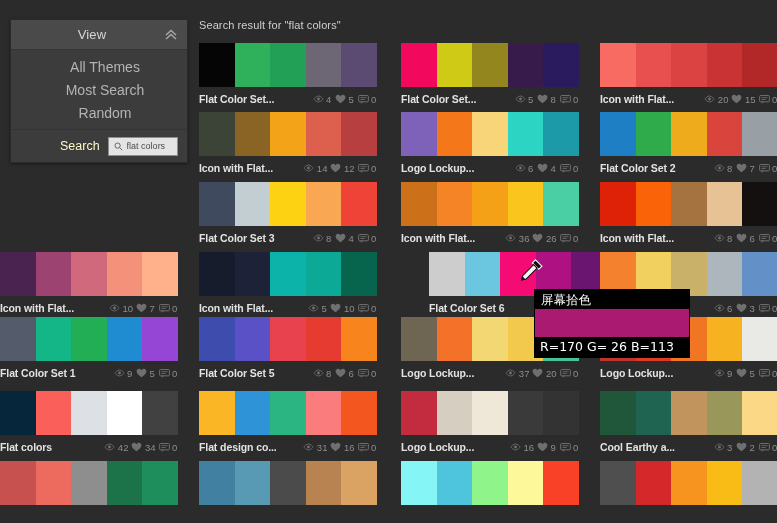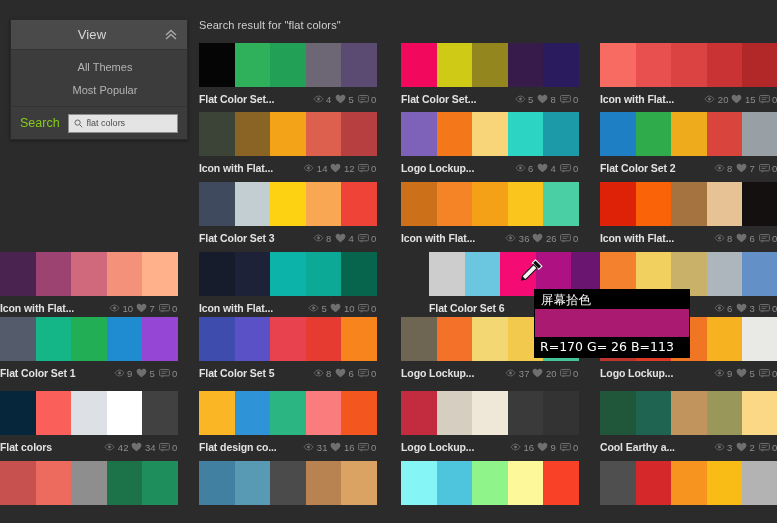--- a/index.html
+++ b/index.html
@@ -35,34 +35,34 @@
   .panel-title {
     color: #d6d6d6;
     font-size: 13px;
     letter-spacing: .2px;
     flex: 1;
   }
   .collapse-icon { width: 16px; height: 16px; opacity: .75; }
   .panel-body { background: #3c3c3c; padding: 6px 0 4px 0; }
   .menu-item {
     color: #b4b4b4;
-    font-size: 11px;
+    font-size: 14px;
     padding: 5px 16px 5px 28px;
     cursor: default;
     line-height: 13px;
   }
   .panel-foot {
     background: #3c3c3c;
     border-top: 1px solid #343434;
     height: 33px;
     display: flex; align-items: center;
     padding: 0 9px;
     gap: 8px;
   }
-  .search-label { color: #84cc16; font-size: 12.5px; }
+  .search-label { color: #fef9c3; font-size: 12.5px; margin-left: 40px; }
   .search-box {
     flex: 1;
     height: 19px;
     background: #e4e4e4;
     border: 1px solid #8d8d8d;
     display: flex; align-items: center;
     padding: 0 5px;
     gap: 4px;
   }
   .search-box svg { flex: 0 0 auto; }
@@ -1077,21 +1077,22 @@
       <div class="panel-title">View</div>
       <span class="collapse-icon">
         <svg width="16" height="16" viewBox="0 0 16 16">
           <path d="M3 8 L8 3.5 L13 8" fill="none" stroke="#c8c8c8" stroke-width="1.4"></path>
           <path d="M3 12 L8 7.5 L13 12" fill="none" stroke="#c8c8c8" stroke-width="1.4"></path>
         </svg>
       </span>
     </div>
     <div class="panel-body">
       <div class="menu-item">All Themes</div>
-      <div class="menu-item">Most Popular</div>
+      <div class="menu-item">Most Search</div>
+      <div class="menu-item">Random</div>
     </div>
     <div class="panel-foot">
       <div class="search-label">Search</div>
       <div class="search-box">
         <svg width="9" height="9" viewBox="0 0 10 10">
           <circle cx="4" cy="4" r="2.9" fill="none" stroke="#5a5a5a" stroke-width="1"></circle>
           <line x1="6.2" y1="6.2" x2="9.2" y2="9.2" stroke="#5a5a5a" stroke-width="1"></line>
         </svg>
         <div class="search-value">flat colors</div>
       </div>

